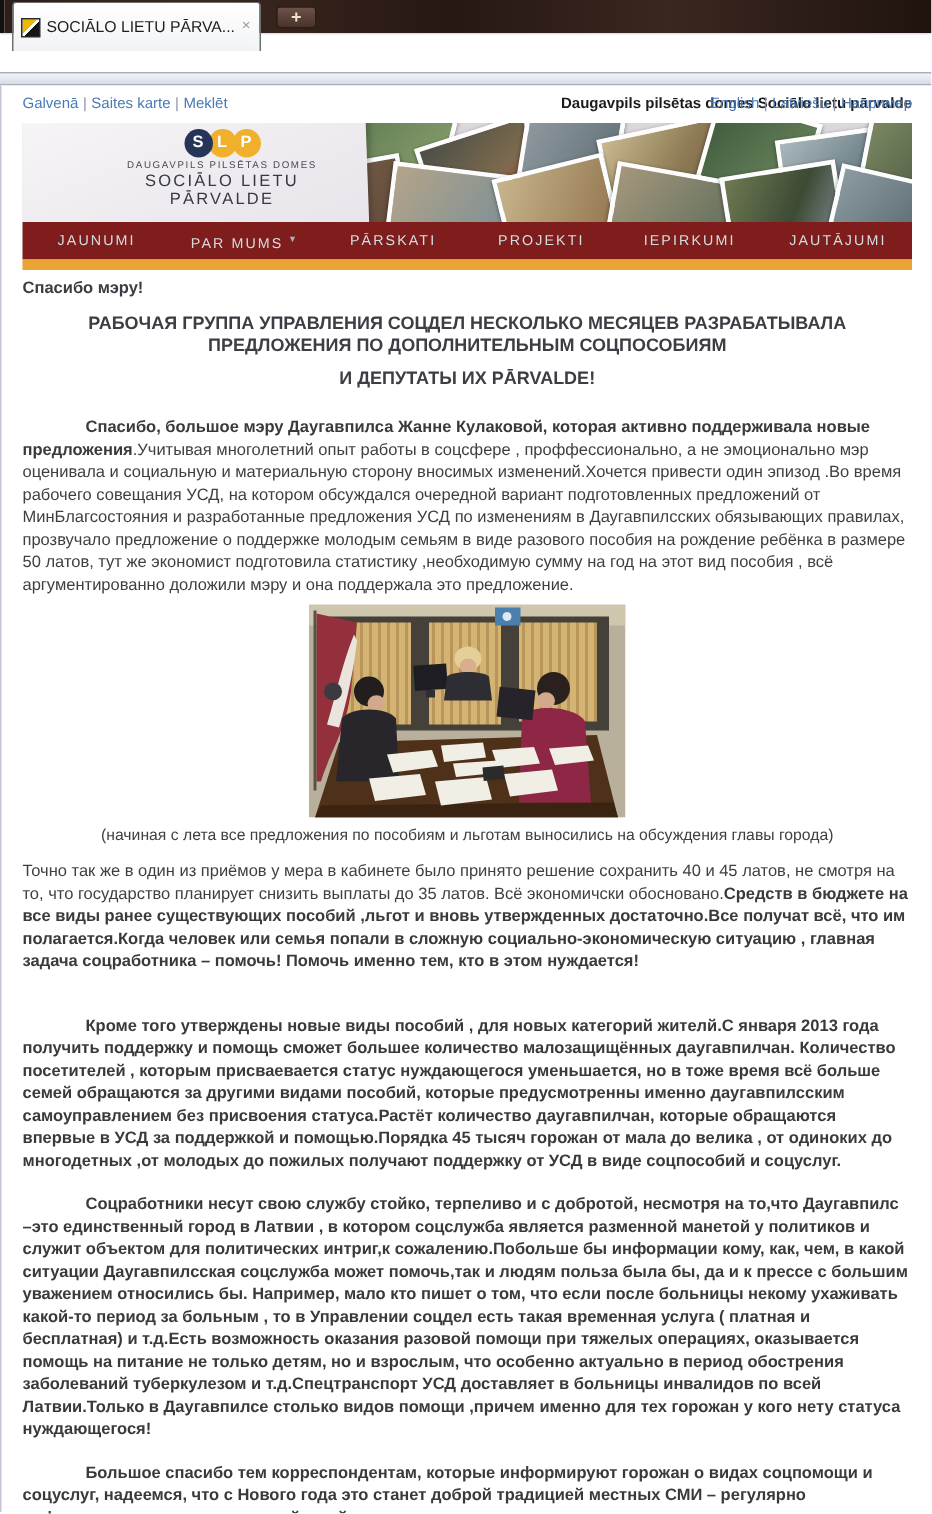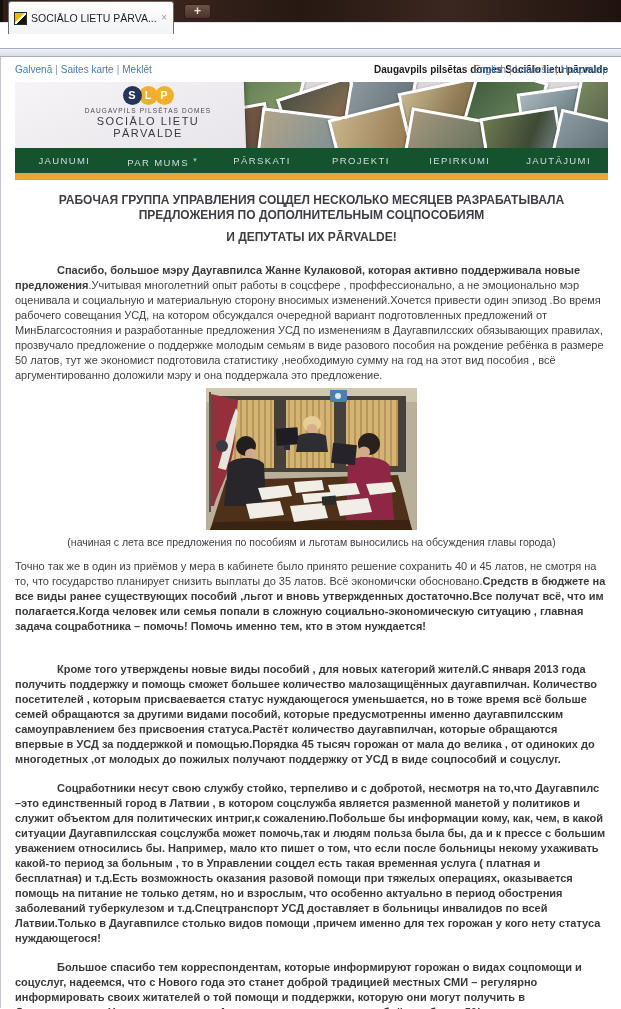--- a/index.html
+++ b/index.html
@@ -46,21 +46,21 @@
   .logo-circles { display:flex; justify-content:center; margin-bottom:2px; }
   .lc { width:19px; height:19px; border-radius:50%; color:#fff; font-size:11px; font-weight:bold;
     line-height:19px; text-align:center; }
   .lc.s { background:#25355a; z-index:3; }
   .lc.l { background:#f0b02c; margin-left:-3px; z-index:2; }
   .lc.p { background:#f0b02c; margin-left:-3px; z-index:1; }
   .org1 { font-size:6.5px; letter-spacing:1.1px; color:#4a4a55; }
   .org2 { font-size:11px; letter-spacing:1.5px; color:#383845; margin-top:1px; }
   .org3 { font-size:11px; letter-spacing:1.5px; color:#383845; }
 
-  .nav { height:25px; background:#14532d; display:flex; }
+  .nav { height:25px; background:#7f1d1d; display:flex; }
   .nav-item { flex:1; text-align:center; color:#d3dddf; font-size:9.5px; letter-spacing:1.4px;
     line-height:25px; cursor:pointer; white-space:nowrap; }
   .nav-item .chev { font-size:6px; color:#9fb3b8; vertical-align:4px; margin-left:3px; }
   .yellowbar { height:7px; background:#eaa431; }
 
   
   .content { padding-top:5px; color:#3f3f3f; font-size:11px; line-height:15px; }
   .intro { font-weight:bold; color:#3b3b42; font-size:11px; }
   .h1 { margin-top:8px; text-align:center; font-weight:bold; font-size:12px; line-height:15px;
     color:#3d3d44; padding:0 10px; }
@@ -132,20 +132,21 @@
       <div class="nav-item"><span>JAUNUMI</span></div>
       <div class="nav-item"><span>PAR MUMS</span><span class="chev">▼</span></div>
       <div class="nav-item"><span>PĀRSKATI</span></div>
       <div class="nav-item"><span>PROJEKTI</span></div>
       <div class="nav-item"><span>IEPIRKUMI</span></div>
       <div class="nav-item"><span>JAUTĀJUMI</span></div>
     </div>
     <div class="yellowbar"></div>
 
     <div class="content">
+      <div class="intro">Спасибо мэру!</div>
       <div class="h1">РАБОЧАЯ ГРУППА УПРАВЛЕНИЯ СОЦДЕЛ НЕСКОЛЬКО МЕСЯЦЕВ РАЗРАБАТЫВАЛА ПРЕДЛОЖЕНИЯ ПО ДОПОЛНИТЕЛЬНЫМ СОЦПОСОБИЯМ</div>
       <div class="h2">И ДЕПУТАТЫ ИХ PĀRVALDE!</div>
 
       <p class="ind p1"><span class="b">Спасибо, большое мэру Даугавпилса Жанне Кулаковой, которая активно поддерживала новые предложения</span><span>.Учитывая многолетний опыт  работы в соцсфере , проффессионально, а не эмоционально  мэр оценивала и социальную  и материальную  сторону вносимых изменений.Хочется привести один эпизод .Во время рабочего совещания УСД, на котором  обсуждался очередной вариант подготовленных предложений от  МинБлагсостояния и разработанные предложения  УСД по изменениям в Даугавпилсских   обязывающих правилах, прозвучало предложение  о поддержке молодым семьям в виде разового пособия на рождение ребёнка  в размере 50 латов, тут же экономист   подготовила  статистику ,необходимую сумму на год на этот вид пособия , всё аргументированно доложили мэру и она поддержала это предложение.</span></p>
 
       <div class="photo-box">
         <svg width="211" height="142" viewBox="0 0 211 142" xmlns="http://www.w3.org/2000/svg">
           <rect x="0" y="0" width="211" height="142" fill="#b9b09c"></rect>
           <rect x="0" y="0" width="211" height="14" fill="#cfc6ae"></rect>
           <defs>

